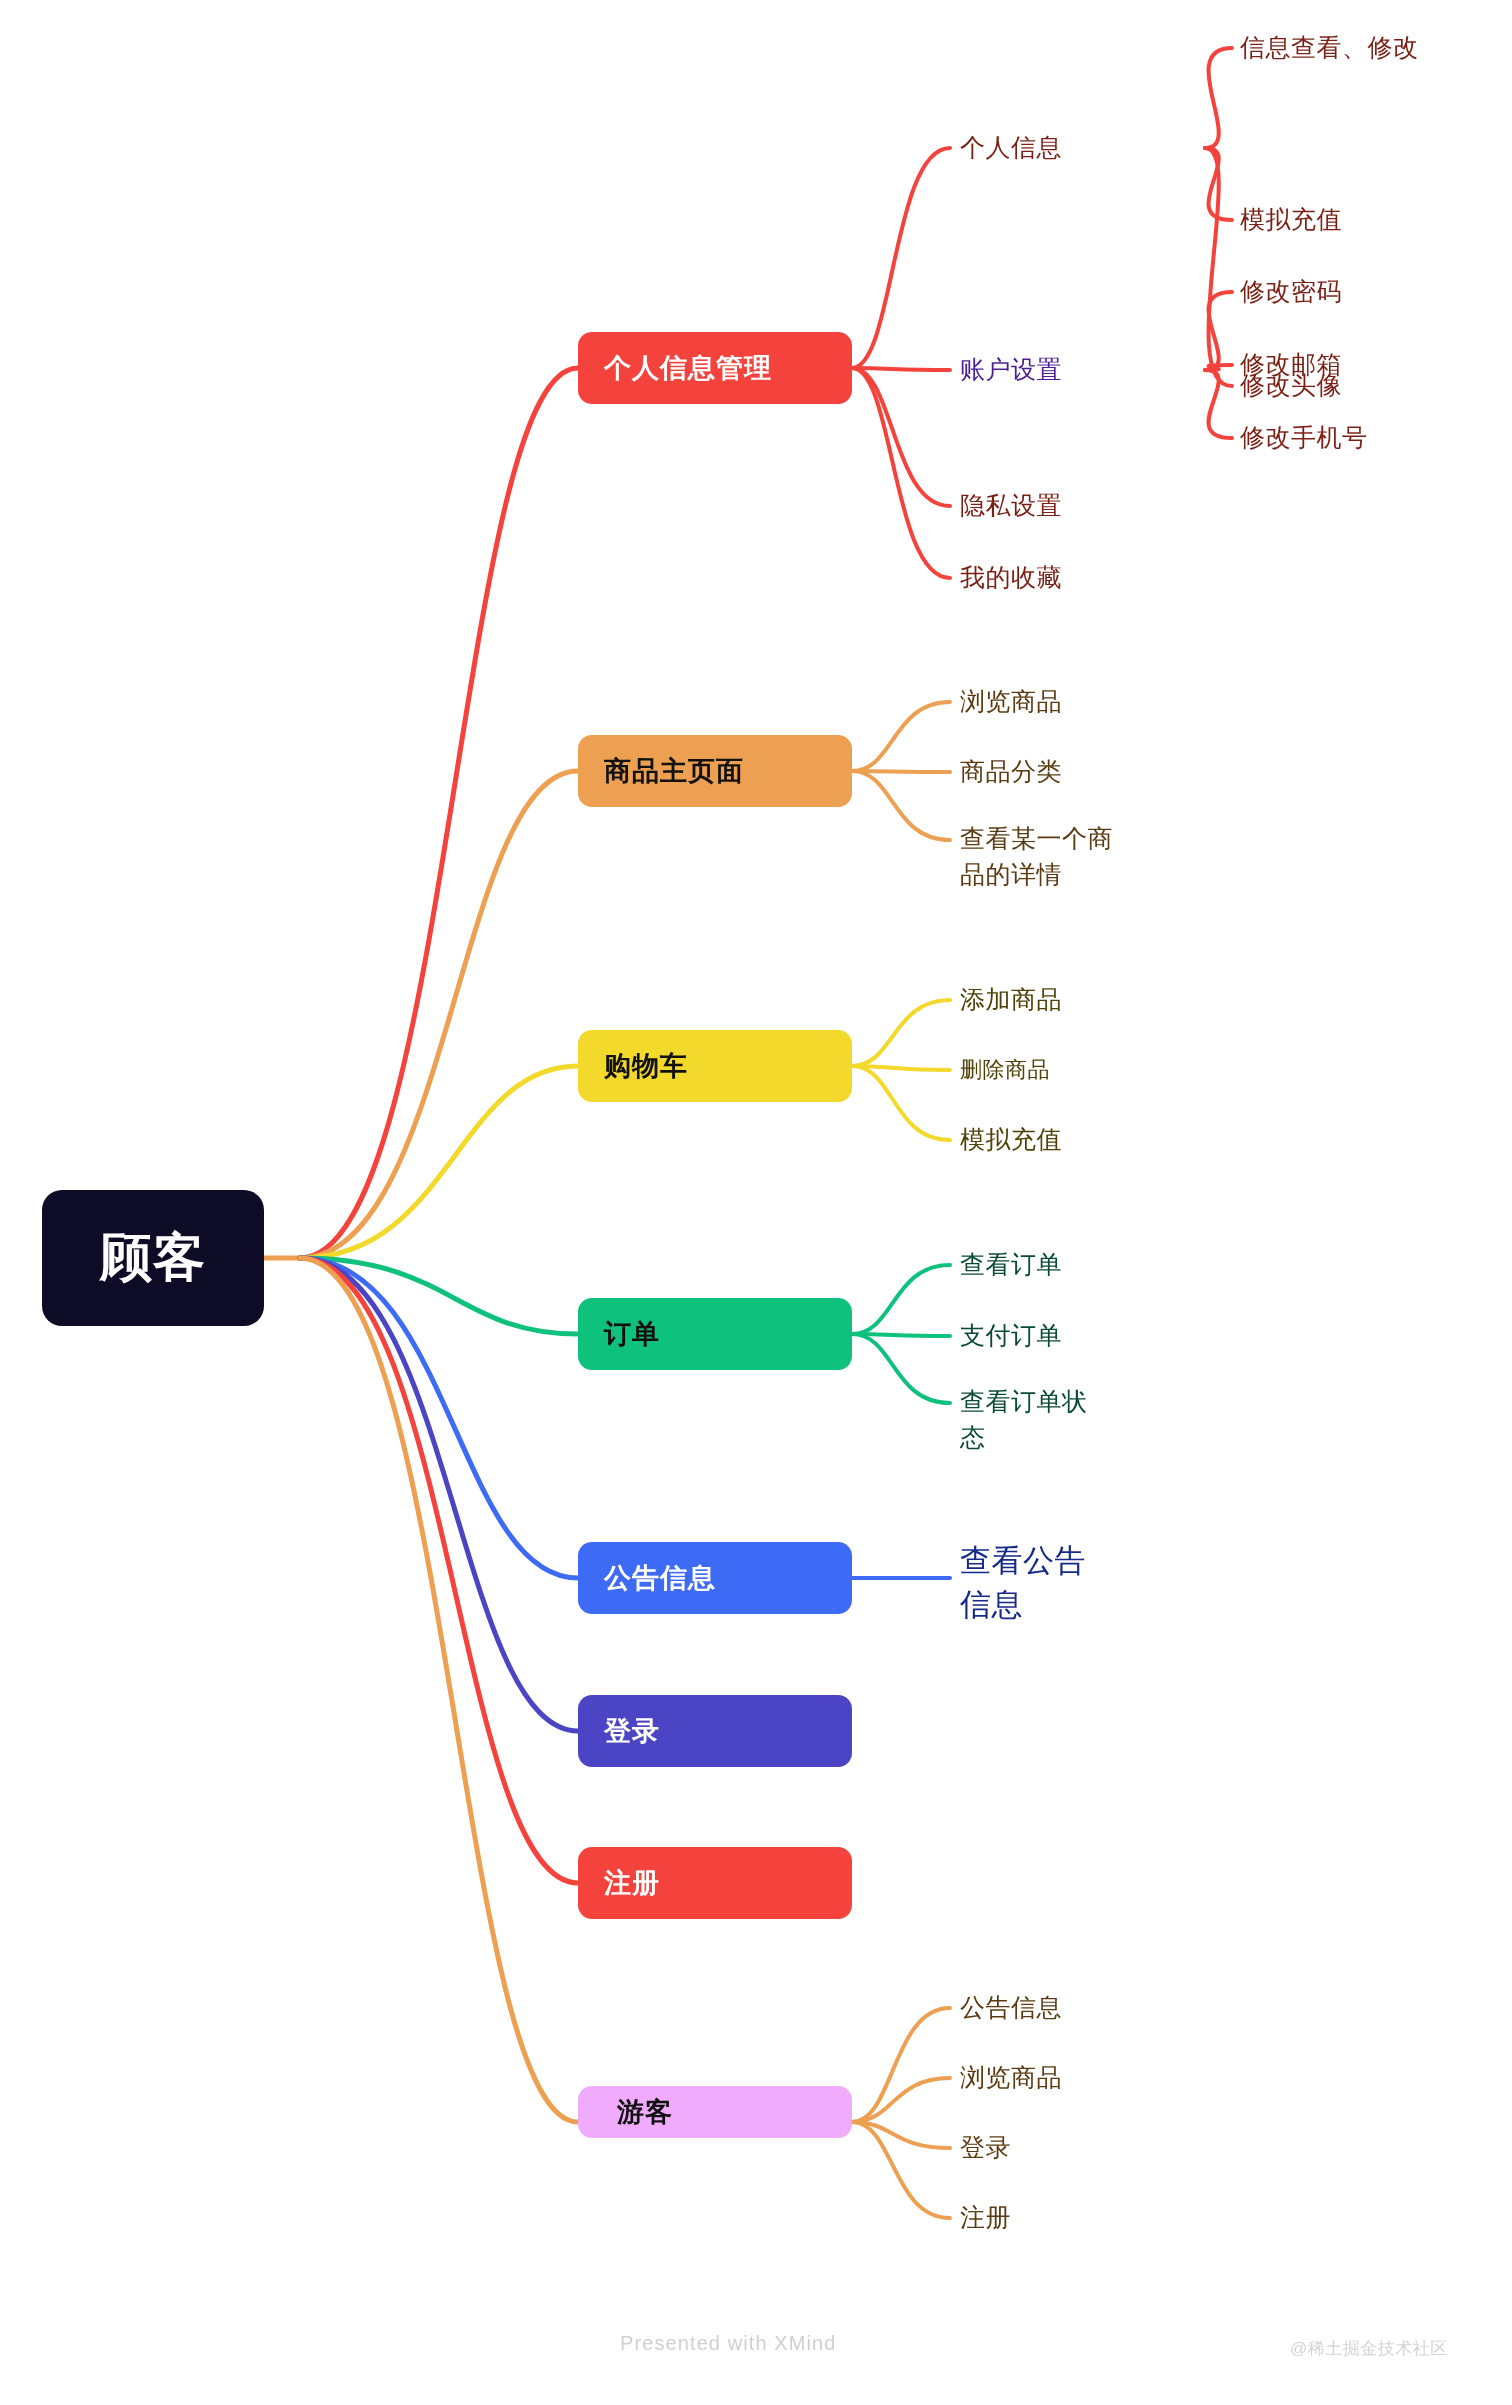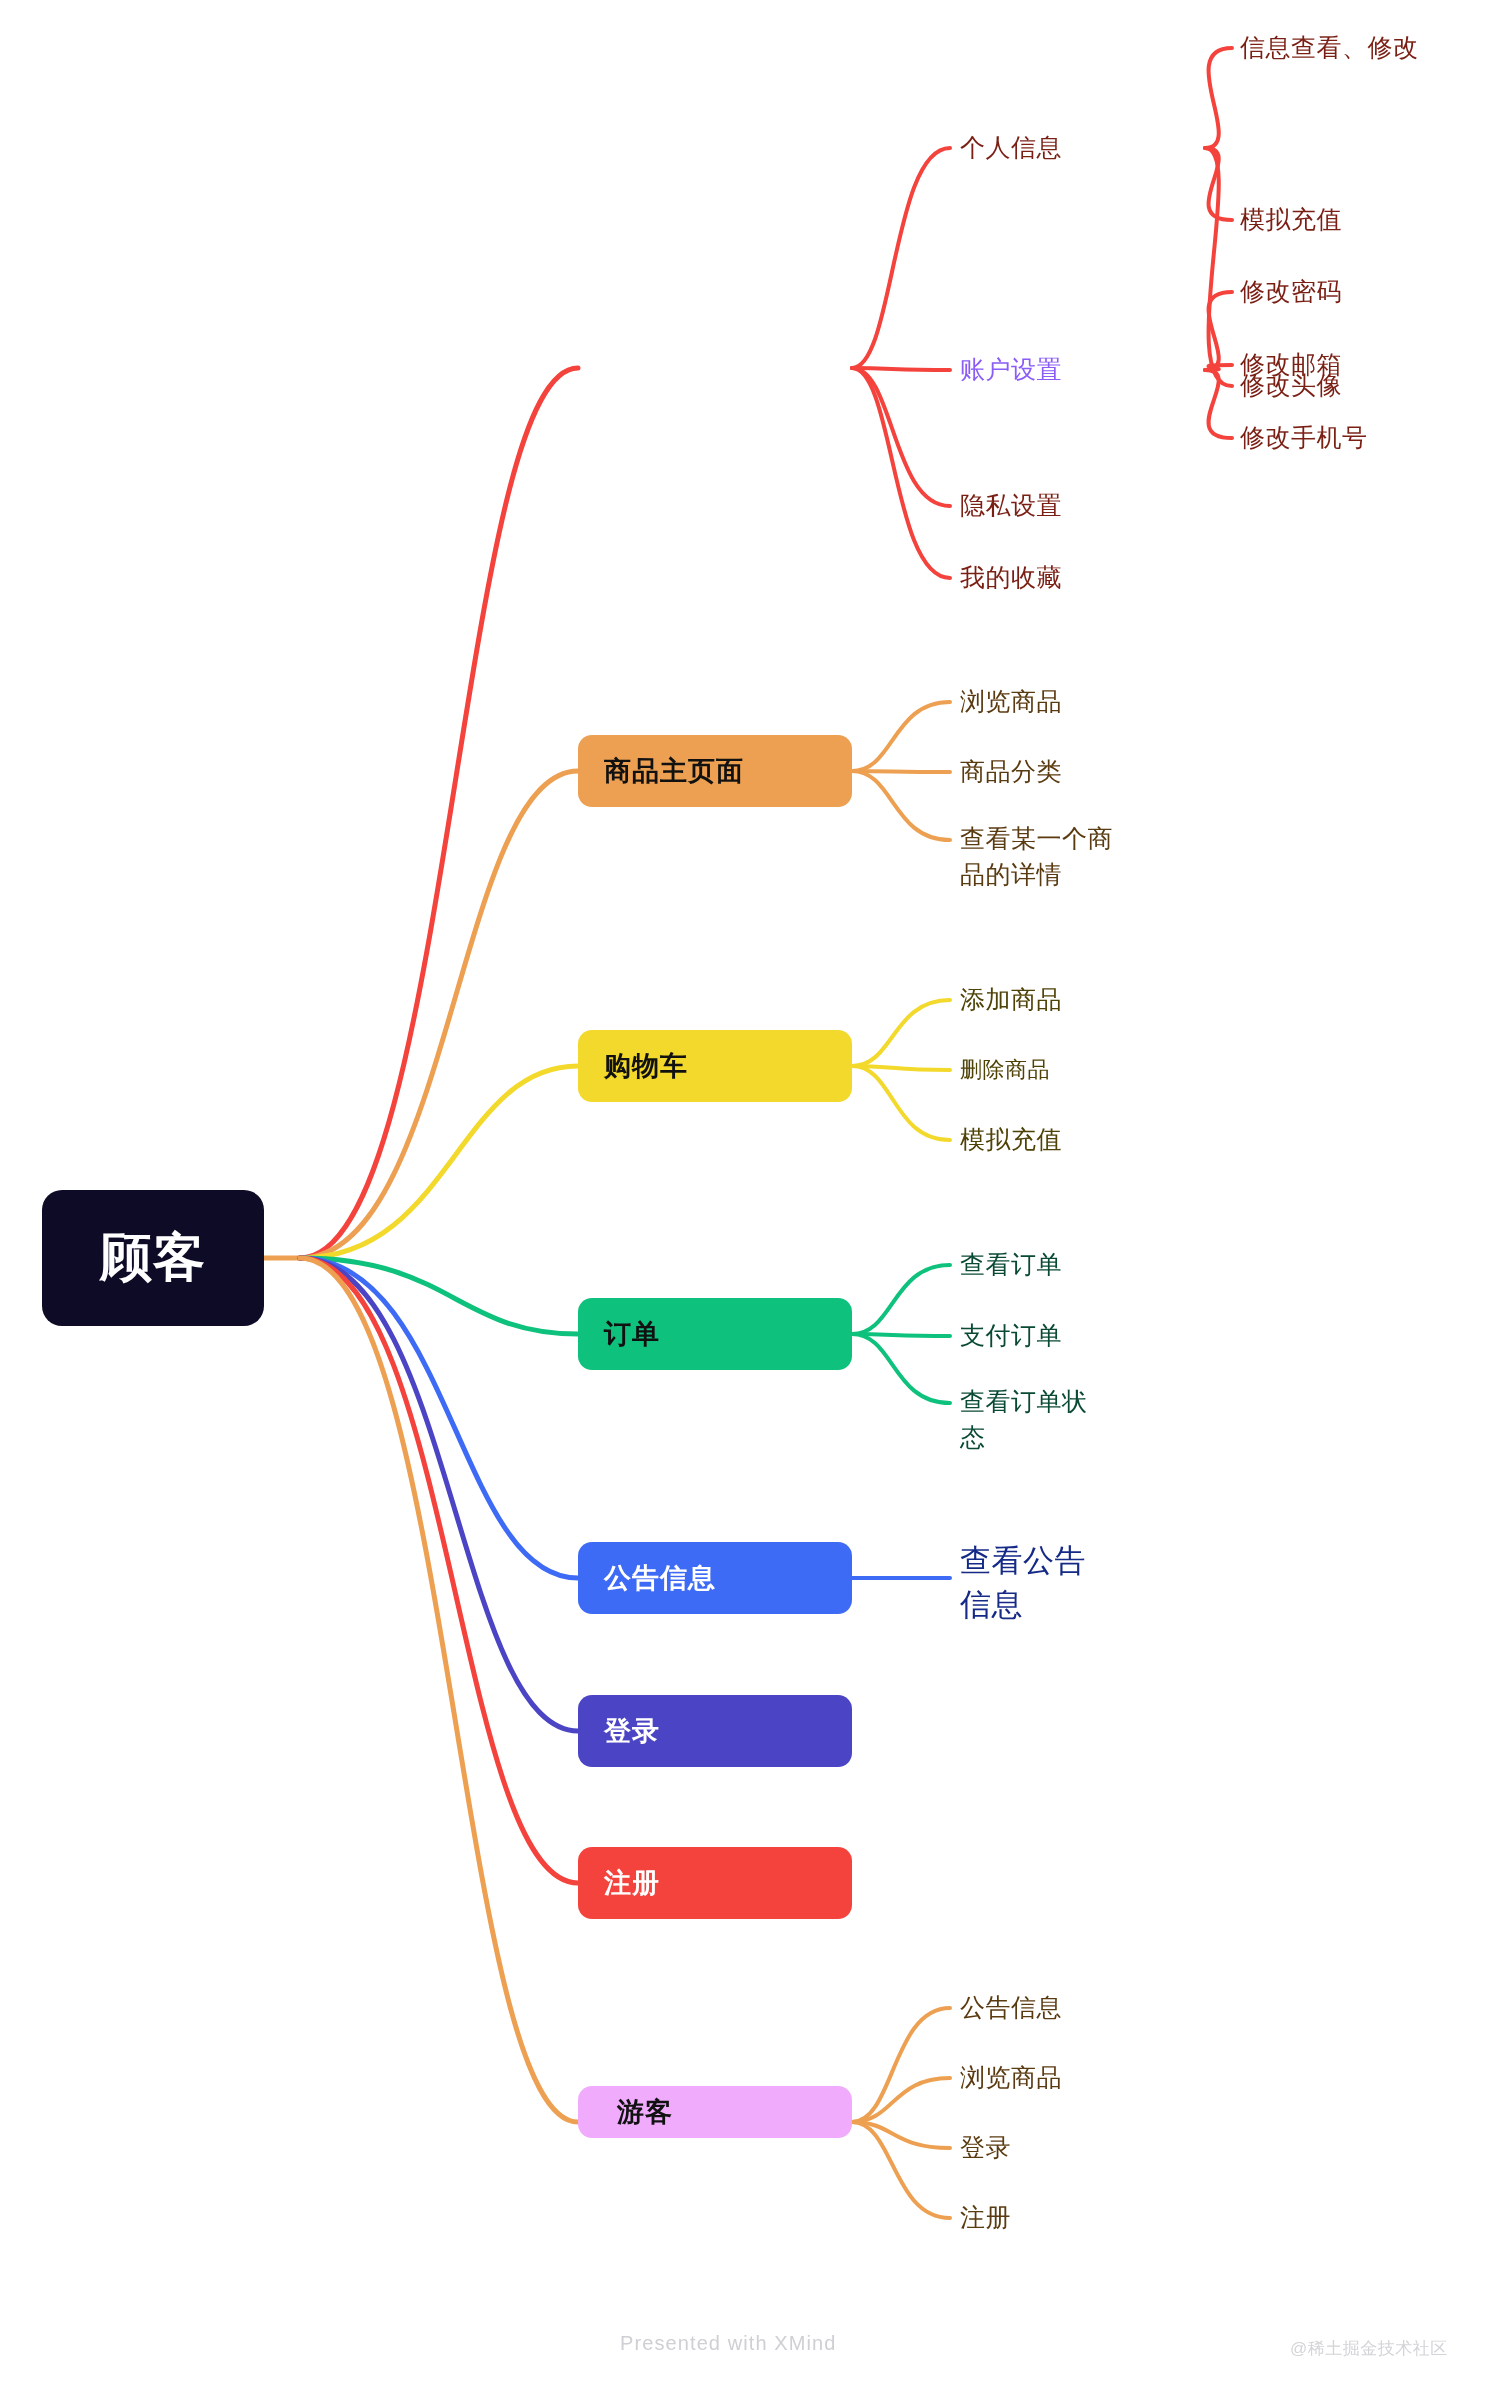--- a/index.html
+++ b/index.html
@@ -107,33 +107,36 @@
       <path d="M 852 2122 C 894 2122, 892 2008, 950 2008" stroke="#eda051" stroke-width="4" fill="none" stroke-linecap="round"></path>
       <path d="M 852 2122 C 894 2122, 892 2078, 950 2078" stroke="#eda051" stroke-width="4" fill="none" stroke-linecap="round"></path>
       <path d="M 852 2122 C 894 2122, 892 2148, 950 2148" stroke="#eda051" stroke-width="4" fill="none" stroke-linecap="round"></path>
       <path d="M 852 2122 C 894 2122, 892 2218, 950 2218" stroke="#eda051" stroke-width="4" fill="none" stroke-linecap="round"></path>
     </svg>
 
   <div class="node root-node" style="left: 42px; top: 1190px; width: 222px; height: 136px; font-size: 52px; background: rgb(13, 11, 38); color: rgb(255, 255, 255);">
     <span>顾客</span>
   </div>
 
+  <div class="node" style="left: 578px; top: 332px; width: 274px; height: 72px; font-size: 27px; background: rgb(244, 67, 60); color: rgb(255, 255, 255);">
+    <span>个人信息管理</span>
+  </div>
   <div class="leaf" style="left: 960px; top: 128px; width: 230px; height: 40px; font-size: 25px; color: rgb(122, 31, 20);">
     <span>个人信息</span>
   </div>
   <div class="leaf" style="left: 1240px; top: 28px; width: 300px; height: 40px; font-size: 25px; color: rgb(122, 31, 20);">
     <span>信息查看、修改</span>
   </div>
   <div class="leaf" style="left: 1240px; top: 200px; width: 300px; height: 40px; font-size: 25px; color: rgb(122, 31, 20);">
     <span>模拟充值</span>
   </div>
   <div class="leaf" style="left: 1240px; top: 366px; width: 300px; height: 40px; font-size: 25px; color: rgb(122, 31, 20);">
     <span>修改头像</span>
   </div>
-  <div class="leaf" style="left: 960px; top: 350px; width: 230px; height: 40px; font-size: 25px; color: #8b5cf6; align-items: center;">
+  <div class="leaf" style="left: 960px; top: 350px; width: 230px; height: 40px; font-size: 25px; color: #4c1d95; align-items: center;">
     <span>账户设置</span>
   </div>
   <div class="leaf" style="left: 1240px; top: 272px; width: 300px; height: 40px; font-size: 25px; color: rgb(122, 31, 20);">
     <span>修改密码</span>
   </div>
   <div class="leaf" style="left: 1240px; top: 345px; width: 300px; height: 40px; font-size: 25px; color: rgb(122, 31, 20);">
     <span>修改邮箱</span>
   </div>
   <div class="leaf" style="left: 1240px; top: 418px; width: 300px; height: 40px; font-size: 25px; color: rgb(122, 31, 20);">
     <span>修改手机号</span>

